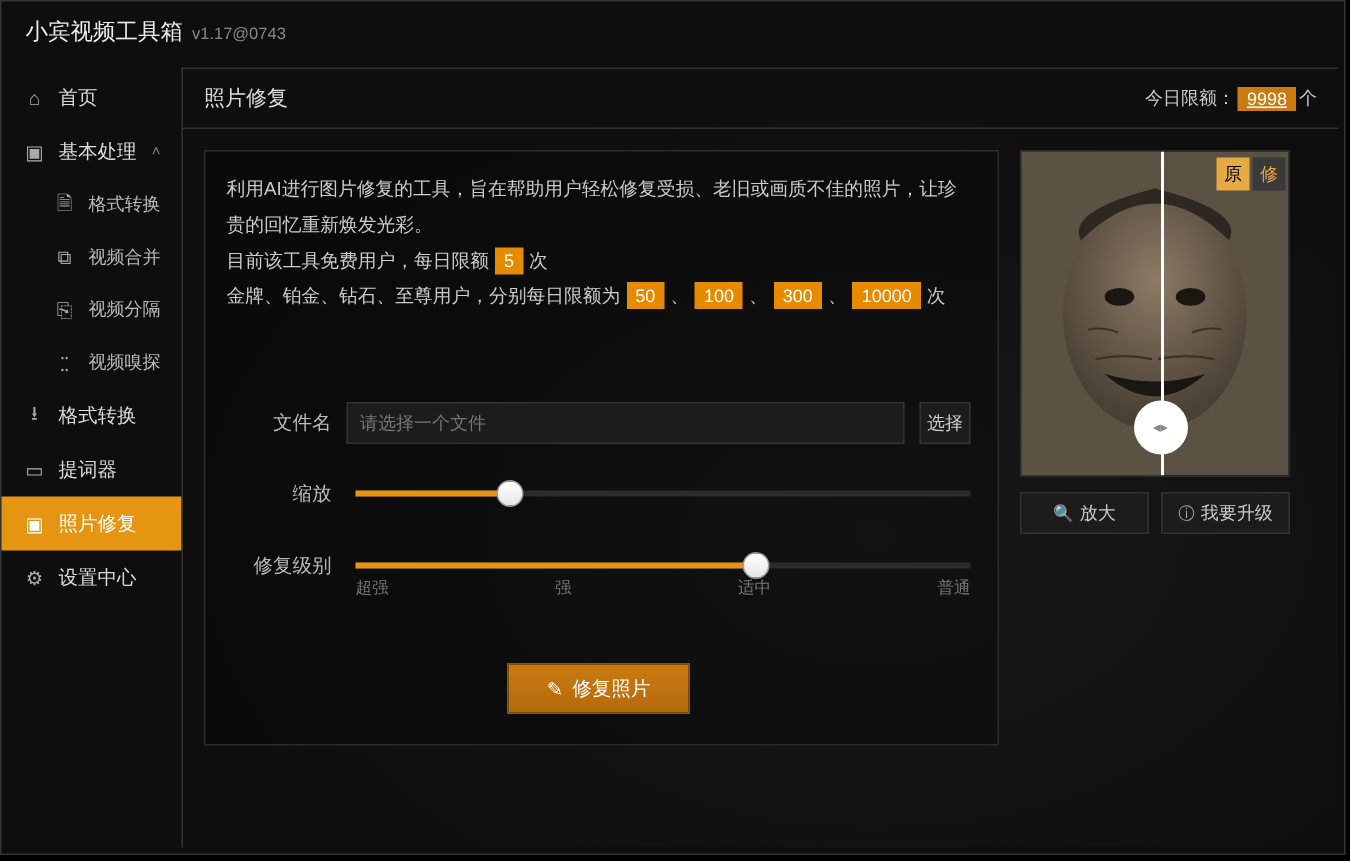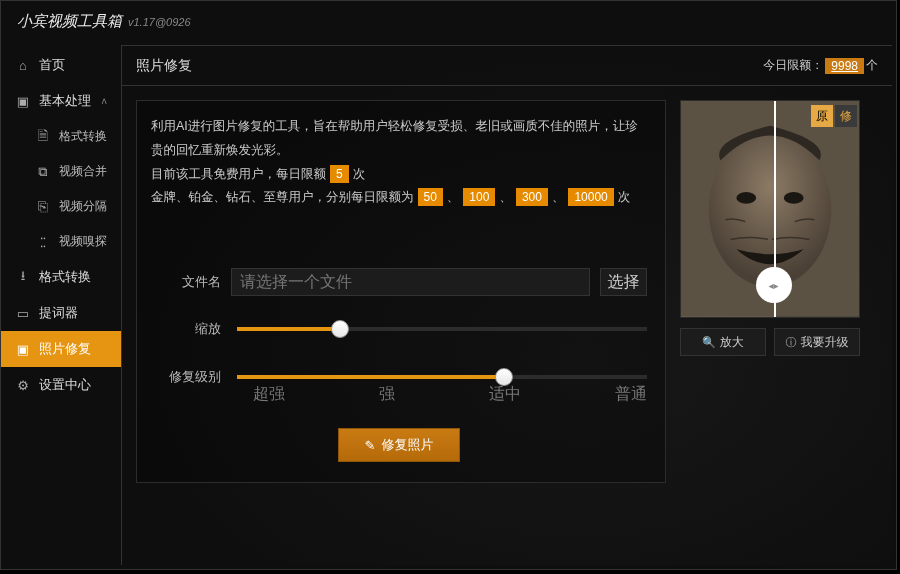--- a/index.html
+++ b/index.html
@@ -6,21 +6,21 @@
   html, body { width: 900px; height: 574px; background: #000; overflow: hidden; font-family: "Microsoft YaHei", sans-serif; color: #ccc; }
 
   .app {
     width: 897px; height: 570px; margin: 0; border: 1px solid #333; background: #0e0e0e; position: relative;
   }
 
   
   .titlebar {
     height: 40px; display: flex; align-items: center; justify-content: space-between; padding: 0 6px 0 16px;
   }
-  .titlebar .title { display: flex; align-items: baseline; gap: 6px; font-style: italic; }
+  .titlebar .title { display: flex; align-items: baseline; gap: 6px; }
   .titlebar .title .name { font-size: 15px; color: #eee; }
   .titlebar .title .ver  { font-size: 11px; color: #888; }
   .titlebar .right { display: flex; align-items: center; gap: 10px; }
   .titlebar .usergroup { display: flex; align-items: center; gap: 6px; font-size: 12px; color: #ddd; margin-right: 30px; }
   .winbtn { width: 22px; height: 22px; display: flex; align-items: center; justify-content: center; color: #aaa; cursor: pointer; font-size: 14px; }
   .winbtn.cursor { font-size: 22px; color: #fff; position: absolute; top: -4px; right: 38px; pointer-events: none; }
   .winbtn.close { background: #222; border:1px solid #444; }
   .crown-icon svg { width: 18px; height: 18px; }
 
   
@@ -50,38 +50,38 @@
   .main { display: flex; padding: 14px; gap: 14px; }
   .panel-left {
     width: 530px; border: 1px solid #2c2c2c; background: rgba(0,0,0,0.25); padding: 14px 18px 20px 14px;
     display: flex; flex-direction: column; gap: 18px;
   }
   .desc { font-size: 12.5px; color: #ccc; line-height: 1.9; }
   .desc .tag { display: inline-block; background: #e68a00; color: #fff; padding: 0 6px; margin: 0 4px; font-size: 12px; line-height: 18px; }
   .form-row { display: flex; align-items: center; gap: 10px; font-size: 13px; color: #ccc; margin-top: 40px; }
   .form-row .label { width: 70px; text-align: right; color: #bbb; }
   .form-row input[type=text] {
-    flex: 1; height: 28px; background: #1c1c1c; border: 1px solid #333; color: #d946ef; padding: 0 8px; font-size: 16px;
+    flex: 1; height: 28px; background: #1c1c1c; border: 1px solid #333; color: #d946ef; padding: 0 8px; font-size: 12px;
   }
   .form-row .select-btn {
-    width: 47px; height: 28px; background: #1c1c1c; border: 1px solid #333; color: #ccc; font-size: 16px; display: flex; align-items: center; justify-content: center; cursor: pointer;
+    width: 34px; height: 28px; background: #1c1c1c; border: 1px solid #333; color: #ccc; font-size: 12px; display: flex; align-items: center; justify-content: center; cursor: pointer;
   }
 
   
   .slider-wrap { position: relative; display: flex; align-items: center; gap: 16px; }
   .slider-wrap .label { width: 70px; text-align: right; color: #bbb; font-size: 13px; }
   .slider {
     position: relative; flex: 1; height: 30px; display: flex; align-items: center;
   }
   .slider .track { position: absolute; left: 0; right: 0; top: 50%; height: 4px; background: #2c2c2c; transform: translateY(-50%); }
   .slider .fill  { position: absolute; left: 0; top: 50%; height: 4px; background: #e69513; transform: translateY(-50%); }
   .slider .thumb {
     position: absolute; top: 50%; width: 18px; height: 18px; background: linear-gradient(#fff,#e6e6e6); border-radius: 50%; border: 1px solid #999; transform: translate(-50%,-50%);
   }
-  .slider .ticklabels { position: absolute; left: 16px; right: 0; top: 22px; display: flex; justify-content: space-between; font-size: 16px; color: #777; }
+  .slider .ticklabels { position: absolute; left: 0; right: 0; top: 22px; display: flex; justify-content: space-between; font-size: 11px; color: #777; }
 
   .action-row { display: flex; justify-content: center; margin-top: 18px; }
   .main-btn {
     background: linear-gradient(#c97a12,#b56a0a); color: #fff; border: 1px solid #8f5609; padding: 7px 26px; font-size: 13px; cursor: pointer; display: flex; align-items: center; gap: 6px;
   }
 
   
   .preview {
     width: 180px; display: flex; flex-direction: column; gap: 10px;
   }
@@ -107,21 +107,21 @@
   .pbtn .ic { font-size: 11px; color: #aaa; }
 </style>
 </head>
 <body>
 
 <div class="app">
 
   <div class="titlebar">
     <div class="title">
       <span class="name">小宾视频工具箱</span>
-      <span class="ver">v1.17@0926</span>
+      <span class="ver">v1.17@0743</span>
     </div>
   </div>
 
   <div class="body">
 
     <div class="sidebar">
       <div class="side-item">
         <span class="glyph">⌂</span>
         <span>首页</span>
       </div>
@@ -191,21 +191,21 @@
 
           <div class="slider-wrap">
             <span class="label">缩放</span>
             <div class="slider">
               <div class="track"></div>
               <div class="fill" id="zoom-fill" style="width: 25%;"></div>
               <div class="thumb" id="zoom-thumb" style="left: 25%;"></div>
             </div>
           </div>
 
-          <div class="slider-wrap" style="">
+          <div class="slider-wrap" style="margin-bottom:14px;">
             <span class="label">修复级别</span>
             <div class="slider">
               <div class="track"></div>
               <div class="fill" id="level-fill" style="width: 65%;"></div>
               <div class="thumb" id="level-thumb" style="left: 65%;"></div>
               <div class="ticklabels">
                 <span>超强</span>
                 <span>强</span>
                 <span>适中</span>
                 <span>普通</span>

